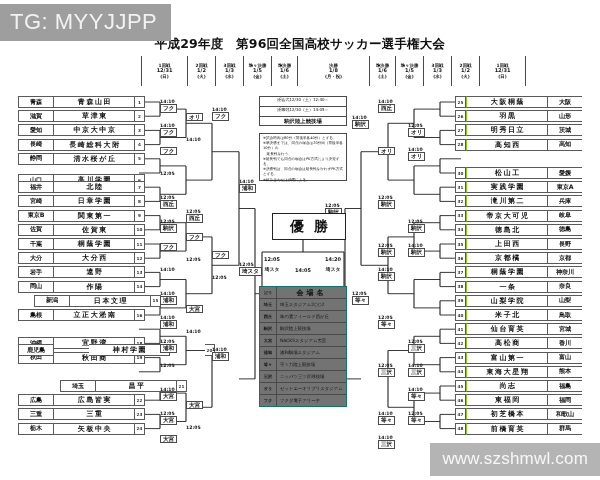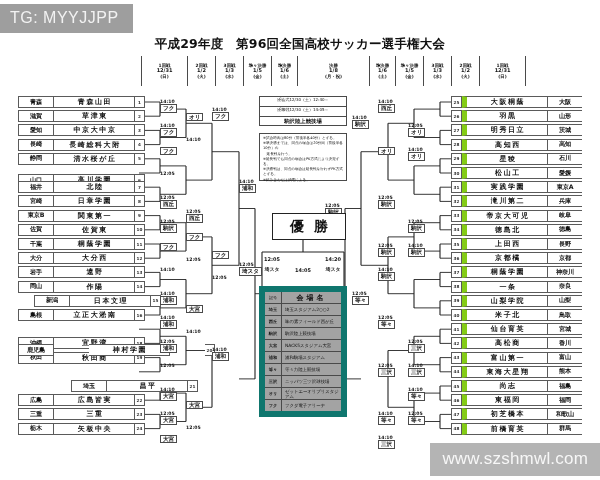--- a/index.html
+++ b/index.html
@@ -6,21 +6,21 @@
   body{
     width:600px;height:480px;overflow:hidden;
     background:#ffffff;
     font-family:"DejaVu Sans","Liberation Sans",sans-serif;
     color:#111;position:relative;
   }
   
   .wm-tl{
     position:absolute;left:0;top:4px;
     background:#9e9e9e;color:#f2f2f2;
-    font-size:16px;letter-spacing:.5px;
+    font-size:22px;letter-spacing:.5px;
     padding:5px 14px 6px 10px;
     font-family:"Liberation Sans",sans-serif;
     z-index:40;
   }
   .wm-br{
     position:absolute;right:0;bottom:4px;
     background:#b4b4b4;color:#f7f7f7;
     font-size:17px;letter-spacing:.2px;
     padding:6px 12px 7px 12px;
     font-family:"Liberation Sans",sans-serif;
@@ -63,21 +63,21 @@
     display:flex;align-items:center;justify-content:center;
     font-size:7px;letter-spacing:1.6px;padding-left:2px;
   }
   .tnum{
     width:9px;border:1px solid #5a5a5a;border-left:none;background:#fff;
     display:flex;align-items:center;justify-content:center;
     font-size:4.2px;color:#333;
   }
   .teamrow.right{flex-direction:row-reverse;}
   .teamrow.right .pref{border-left:1px solid #5a5a5a;border-right:none;}
-  .teamrow.right .tname{border-left:5px solid #84cc16;border-right:none;}
+  .teamrow.right .tname{border-left:1px solid #84cc16;border-right:none;}
   .teamrow.right .tnum{border-right:1px solid #5a5a5a;border-left:1px solid #5a5a5a;}
   
   .mtag{position:absolute;font-size:4.6px;font-weight:bold;line-height:1.15;}
   .mtag .tm{display:block;}
   .mtag .vn{display:inline-block;border:1px solid #4a4a4a;background:#fff;
             padding:0 2px;font-size:5.6px;}
   
   .cbox{
     position:absolute;border:1px solid #4a4a4a;background:#fff;
     box-sizing:border-box;
@@ -90,21 +90,21 @@
     line-height:1.6;
   }
   .openrow:last-child{border-bottom:none;font-size:5.4px;font-weight:bold;}
   .champ{
     position:absolute;border:1.6px solid #222;background:#fff;
     display:flex;align-items:center;justify-content:center;
     font-size:14px;font-weight:bold;letter-spacing:10px;padding-left:10px;
   }
   .ctime{position:absolute;font-size:5px;font-weight:bold;text-align:center;}
   
-  .vtab{position:absolute;border:6px solid #0f766e;background:#a3a3a3;
+  .vtab{position:absolute;border:1px solid #0f766e;background:#737373;
         box-sizing:border-box;font-size:4px;}
   .vhead{display:flex;border-bottom:1px solid #4a4a4a;height:11px;}
   .vhead .vk{width:16px;border-right:1px solid #4a4a4a;
              display:flex;align-items:center;justify-content:center;font-size:4px;}
   .vhead .vv{flex:1;display:flex;align-items:center;justify-content:center;
              font-size:7px;font-weight:bold;letter-spacing:3px;}
   .vrow{display:flex;border-bottom:1px solid #4a4a4a;height:11px;}
   .vrow:last-child{border-bottom:none;}
   .vrow .vk{width:16px;border-right:1px solid #4a4a4a;
             display:flex;align-items:center;justify-content:center;
@@ -415,21 +415,21 @@
     <div class="teamrow left" style="top: 351.6px; left: 18px;">
       <div class="pref">秋田</div>
       <div class="tname">秋田商</div>
       <div class="tnum">19</div>
     </div>
     <div class="teamrow left" style="top: 344px; left: 18px; gap: 35px;">
       <div class="pref">鹿児島</div>
       <div class="tname">神村学園</div>
       <div class="tnum">20</div>
     </div>
-    <div class="teamrow left" style="top: 380px; left: 28px; padding-left: 43px;">
+    <div class="teamrow left" style="top: 380px; left: 17px; padding-left: 43px;">
       <div class="pref">埼玉</div>
       <div class="tname">昌平</div>
       <div class="tnum">21</div>
     </div>
     <div class="teamrow left" style="top: 394.2px; left: 18px;">
       <div class="pref">広島</div>
       <div class="tname">広島皆実</div>
       <div class="tnum">22</div>
     </div>
     <div class="teamrow left" style="top: 408.4px; left: 18px;">
@@ -454,25 +454,20 @@
     </div>
     <div class="teamrow right" style="top: 124.4px; right: 18px;">
       <div class="pref">茨城</div>
       <div class="tname">明秀日立</div>
       <div class="tnum">27</div>
     </div>
     <div class="teamrow right" style="top: 138.6px; right: 18px;">
       <div class="pref">高知</div>
       <div class="tname">高知西</div>
       <div class="tnum">28</div>
-    </div>
-    <div class="teamrow right" style="top: 152.8px; right: 18px;">
-      <div class="pref">石川</div>
-      <div class="tname">星稜</div>
-      <div class="tnum">29</div>
     </div>
     <div class="teamrow right" style="top: 167px; right: 18px;">
       <div class="pref">愛媛</div>
       <div class="tname">松山工</div>
       <div class="tnum">30</div>
     </div>
     <div class="teamrow right" style="top: 181.2px; right: 18px; padding-left: 16px;">
       <div class="pref">東京A</div>
       <div class="tname">実践学園</div>
       <div class="tnum">31</div>

